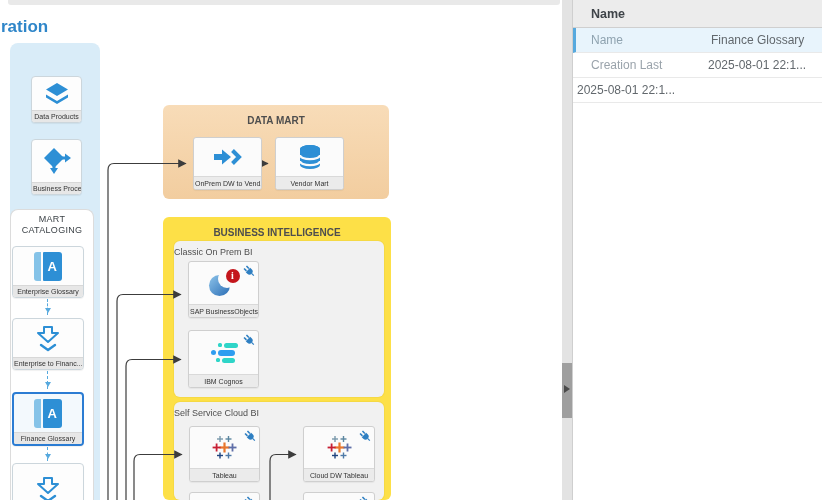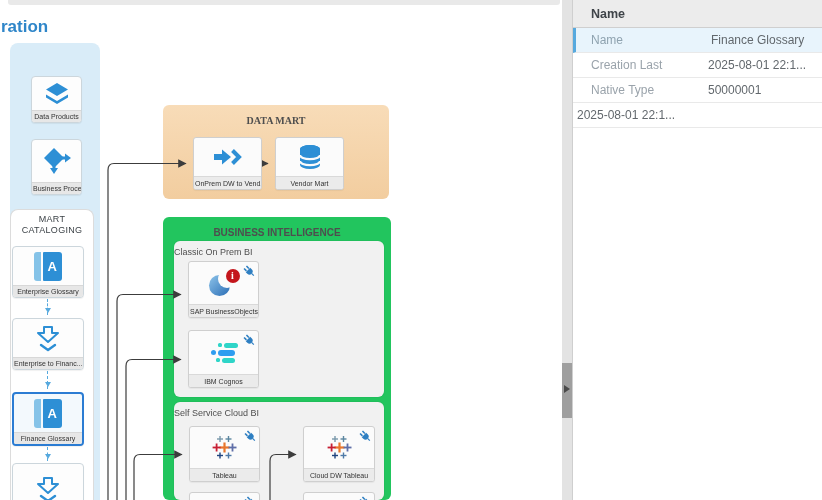--- a/index.html
+++ b/index.html
@@ -27,21 +27,21 @@
   .catalog-panel { position:absolute; left:10px; top:209px; width:84px; height:291px; background:#ffffff; border:1px solid #dcdcdc; border-bottom:none; border-radius:8px 8px 0 0; }
   .catalog-title { position:absolute; left:0; top:214px; width:84px; text-align:center; font-size:9px; color:#3c4247; line-height:11px; letter-spacing:.3px; }
   .side-node.selected { border:2px solid #2b7cd3; background:#f3f9fd; }
   .dash-arrow { position:absolute; width:0; border-left:1px dashed #56a9de; }
   .dash-arrow::after { content:""; position:absolute; left:-3.5px; bottom:-1px; border:3.5px solid transparent; border-top:5px solid #56a9de; }
 
   
   .group-title { position:absolute; width:100%; text-align:center; font-weight:bold; color:#4e4e4e; }
   .grp-datamart { position:absolute; left:163px; top:105px; width:226px; height:94px; border-radius:6px;
     background:linear-gradient(#f8dcb8,#f2cd9f); }
-  .grp-bi { position:absolute; left:163px; top:217px; width:228px; height:283px; border-radius:6px; background:#22c55e; }
+  .grp-bi { position:absolute; left:163px; top:217px; width:228px; height:283px; border-radius:6px; background:#fde047; }
   .subgroup { position:absolute; background:#f1f1f1; border-radius:6px; box-shadow:0 0 0 1px rgba(0,0,0,.03); }
   .sub-title { position:absolute; width:100%; text-align:left; font-size:9px; color:#4e4e4e; }
 
   
   .node {
     position:absolute; background:#fbfbfb; border:1px solid #cfcfcf; border-radius:3px;
     display:flex; flex-direction:column; overflow:hidden; box-shadow:0 1px 1px rgba(0,0,0,.05);
   }
   .node .icon-area { flex:1; display:flex; align-items:center; justify-content:center; position:relative; }
   .node-label {
@@ -170,21 +170,21 @@
       <div class="icon-wrap">
         <svg width="28" height="27" viewBox="0 0 28 27">
           <path d="M10,2 h8 v6 h6 L14,17 4,8 h6 Z" fill="none" stroke="#2d8fd5" stroke-width="2" stroke-linejoin="round"></path>
           <polyline points="7,20 14,25 21,20" fill="none" stroke="#2d8fd5" stroke-width="2.4" stroke-linejoin="round" stroke-linecap="round"></polyline>
         </svg>
       </div>
     </div>
   </div>
 
   <div class="grp-datamart">
-    <div class="group-title" style="top:10px; font-size:10px;font-family:Liberation Serif, serif;">DATA MART</div>
+    <div class="group-title" style="top:10px; font-size:10px;">DATA MART</div>
   </div>
 
   <div class="grp-bi">
     <div class="group-title" style="top:10px; font-size:10px;">BUSINESS INTELLIGENCE</div>
     <div class="subgroup" style="left:11px; top:24px; width:210px; height:156px;">
       <div class="sub-title" style="top:6px;">Classic On Prem BI</div>
     </div>
     <div class="subgroup" style="left:11px; top:185px; width:210px; height:98px;">
       <div class="sub-title" style="top:6px;">Self Service Cloud BI</div>
     </div>
@@ -410,21 +410,17 @@
     </div>
     <div class="prop-row selected">
       <div class="c-name">Name</div>
       <div class="c-value">Finance Glossary</div>
     </div>
     <div class="prop-row">
       <div class="c-name">Creation Last</div>
       <div class="c-value">2025-08-01 22:1...</div>
     </div>
     <div class="prop-row">
-      <div class="c-name">Native Type</div>
-      <div class="c-value">50000001</div>
-    </div>
-    <div class="prop-row">
       <div class="c-value">2025-08-01 22:1...</div>
     </div>
   </div>
 
 </div>
 
 </body></html>

